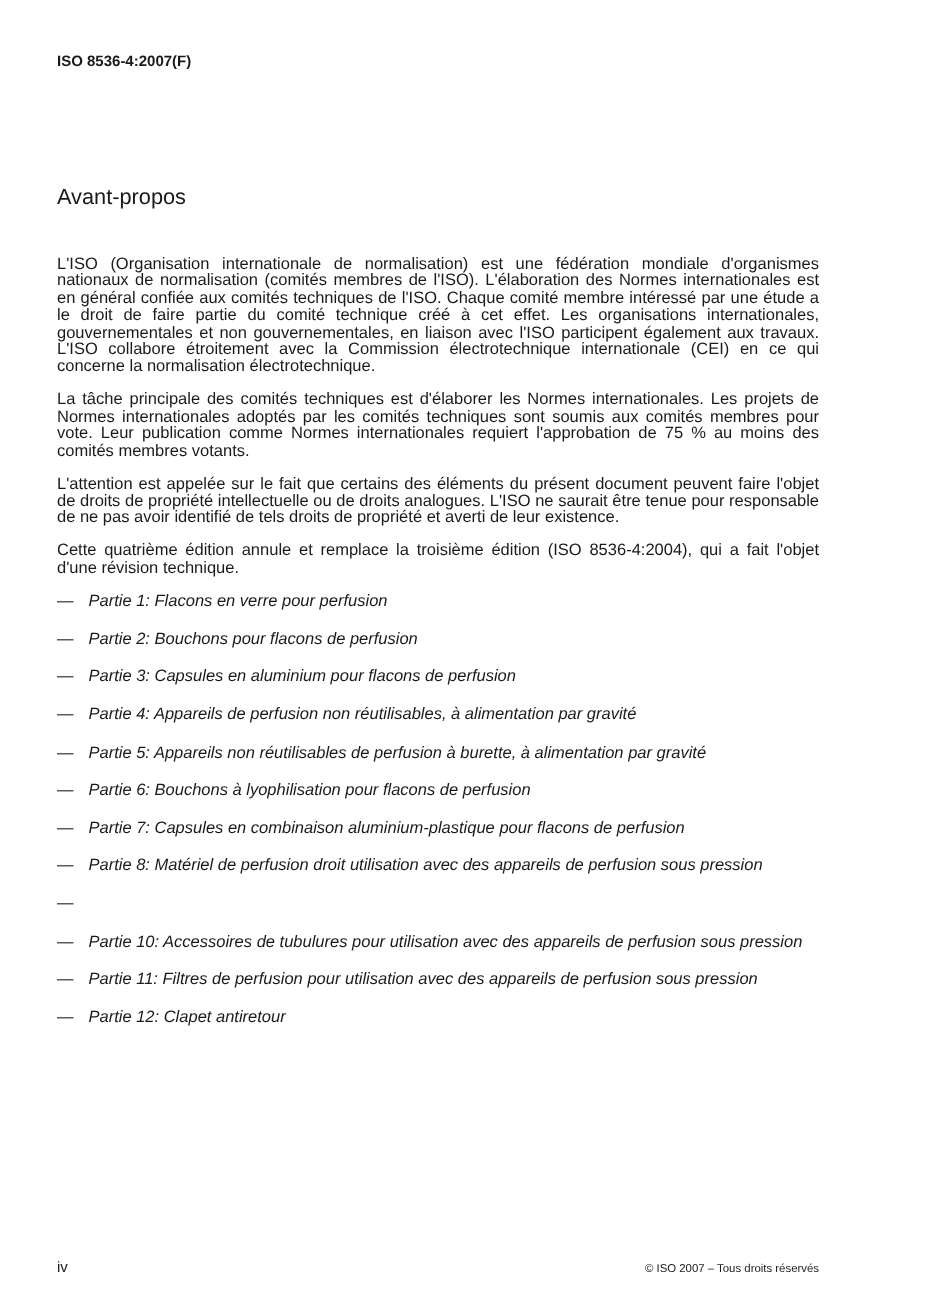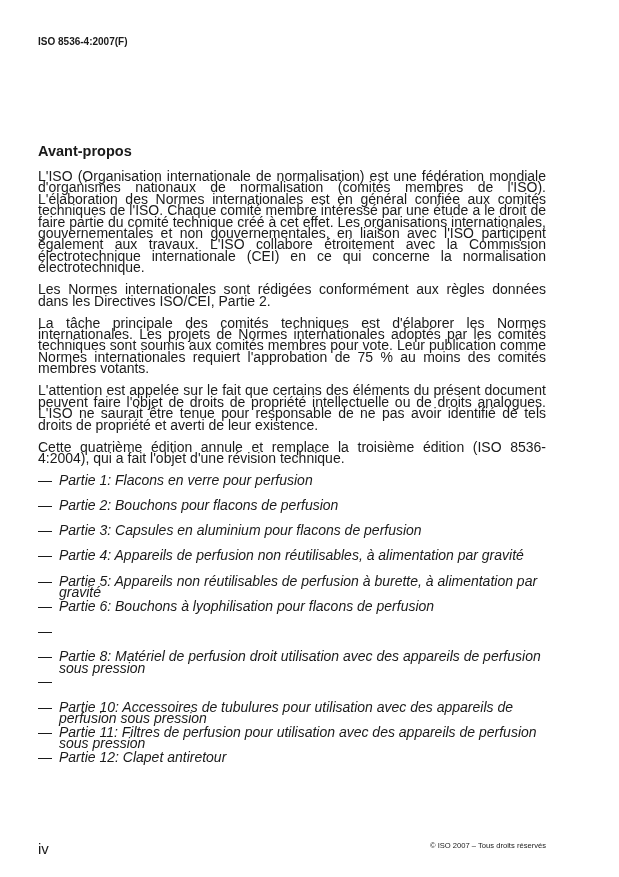--- a/index.html
+++ b/index.html
@@ -1,50 +1,49 @@
 <!DOCTYPE html>
 <html><head>
   <meta charset="utf-8">
   <style>
     html, body { margin: 0; padding: 0; background: #ffffff; }
     body { width: 619px; height: 877px; position: relative; overflow: hidden;
            font-family: "Liberation Sans", sans-serif; color: #1a1a1a; }
     .header { position: absolute; left: 38px; top: 36px; font-size: 10px; font-weight: bold; }
-    .title { position: absolute; left: 38px; top: 143px; font-size: 14.5px; font-weight: bold; }
-    .body { position: absolute; left: 38px; top: 171px; width: 508px; font-size: 14px; line-height: 11.4px; }
+    .title { position: absolute; left: 38px; top: 124px; font-size: 14.5px; font-weight: normal; }
+    .body { position: absolute; left: 38px; top: 171px; width: 508px; font-size: 11px; line-height: 11.4px; }
     .body p { margin: 0 0 10.6px 0; text-align: justify; text-align-last: left; }
     em { font-style: italic; }
     ul.parts { list-style: none; margin: 0; padding: 0; }
     ul.parts li { position: relative; padding-left: 21px; height: 25.2px; font-style: italic; }
     ul.parts li .dash { position: absolute; left: 0; top: 0; font-style: normal; }
-    .footer-left { position: absolute; left: 38px; top: 840px; font-size: 15px; }
+    .footer-left { position: absolute; left: 38px; top: 840px; font-size: 10px; }
     .footer-right { position: absolute; right: 73px; top: 841px; font-size: 7.6px; margin-left: 28px; }
   </style>
 </head>
 <body>
 
 <div class="header">ISO 8536-4:2007(F)</div>
 
 <div class="title">Avant-propos</div>
 
 <div class="body">
   <p>L'ISO (Organisation internationale de normalisation) est une fédération mondiale d'organismes nationaux de normalisation (comités membres de l'ISO). L'élaboration des Normes internationales est en général confiée aux comités techniques de l'ISO. Chaque comité membre intéressé par une étude a le droit de faire partie du comité technique créé à cet effet. Les organisations internationales, gouvernementales et non gouvernementales, en liaison avec l'ISO participent également aux travaux. L'ISO collabore étroitement avec la Commission électrotechnique internationale (CEI) en ce qui concerne la normalisation électrotechnique.</p>
-  <p>Les Normes internationales sont rédigées conformément aux règles données dans les Directives ISO/CEI, Partie 2.</p>
   <p>La tâche principale des comités techniques est d'élaborer les Normes internationales. Les projets de Normes internationales adoptés par les comités techniques sont soumis aux comités membres pour vote. Leur publication comme Normes internationales requiert l'approbation de 75 % au moins des comités membres votants.</p>
   <p>L'attention est appelée sur le fait que certains des éléments du présent document peuvent faire l'objet de droits de propriété intellectuelle ou de droits analogues. L'ISO ne saurait être tenue pour responsable de ne pas avoir identifié de tels droits de propriété et averti de leur existence.</p>
   <p>Cette quatrième édition annule et remplace la troisième édition (ISO 8536-4:2004), qui a fait l'objet d'une révision technique.</p>
 
   <ul class="parts">
     <li><span class="dash">—</span><span>Partie 1: Flacons en verre pour perfusion</span></li>
     <li><span class="dash">—</span><span>Partie 2: Bouchons pour flacons de perfusion</span></li>
     <li><span class="dash">—</span><span>Partie 3: Capsules en aluminium pour flacons de perfusion</span></li>
     <li><span class="dash">—</span><span>Partie 4: Appareils de perfusion non réutilisables, à alimentation par gravité</span></li>
     <li><span class="dash">—</span><span>Partie 5: Appareils non réutilisables de perfusion à burette, à alimentation par gravité</span></li>
     <li><span class="dash">—</span><span>Partie 6: Bouchons à lyophilisation pour flacons de perfusion</span></li>
-    <li><span class="dash">—</span></li>
+    <li><span class="dash">—</span><span>Partie 7: Capsules en combinaison aluminium-plastique pour flacons de perfusion</span></li>
     <li><span class="dash">—</span><span>Partie 8: Matériel de perfusion droit utilisation avec des appareils de perfusion sous pression</span></li>
     <li><span class="dash">—</span></li>
     <li><span class="dash">—</span><span>Partie 10: Accessoires de tubulures pour utilisation avec des appareils de perfusion sous pression</span></li>
     <li><span class="dash">—</span><span>Partie 11: Filtres de perfusion pour utilisation avec des appareils de perfusion sous pression</span></li>
     <li><span class="dash">—</span><span>Partie 12: Clapet antiretour</span></li>
   </ul>
 </div>
 
 <div class="footer-left">iv</div>
 <div class="footer-right">© ISO 2007 – Tous droits réservés</div>

